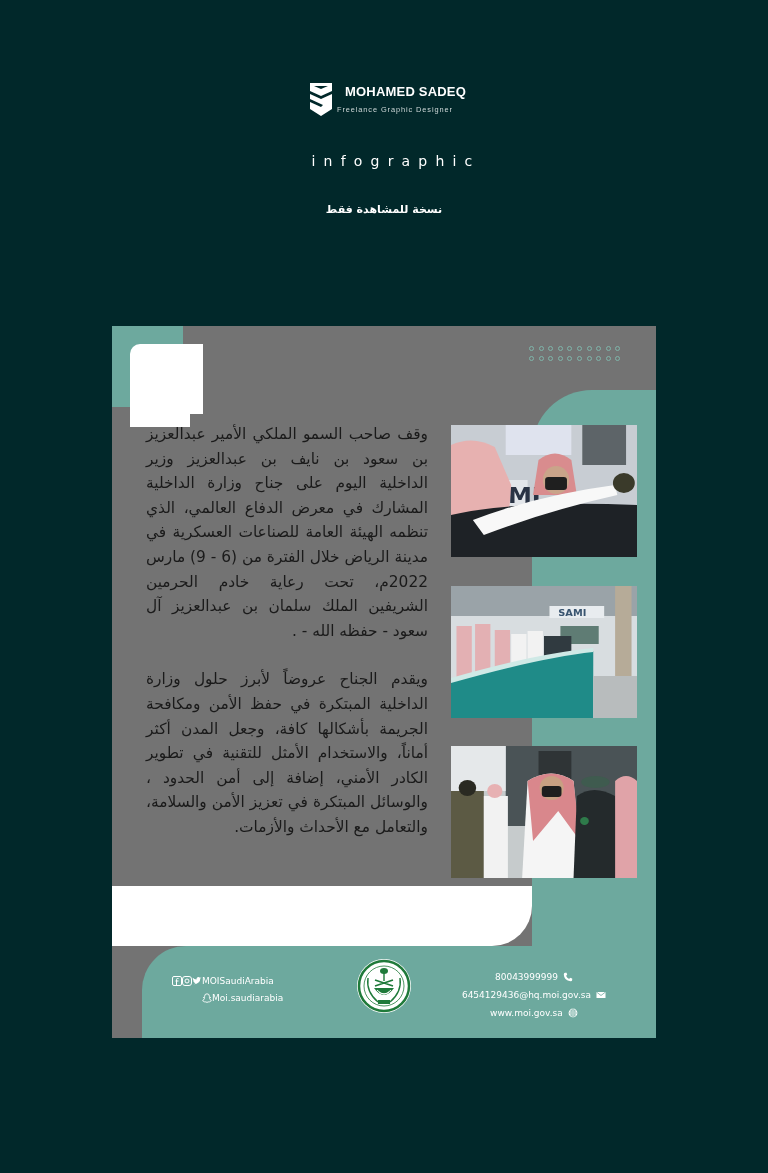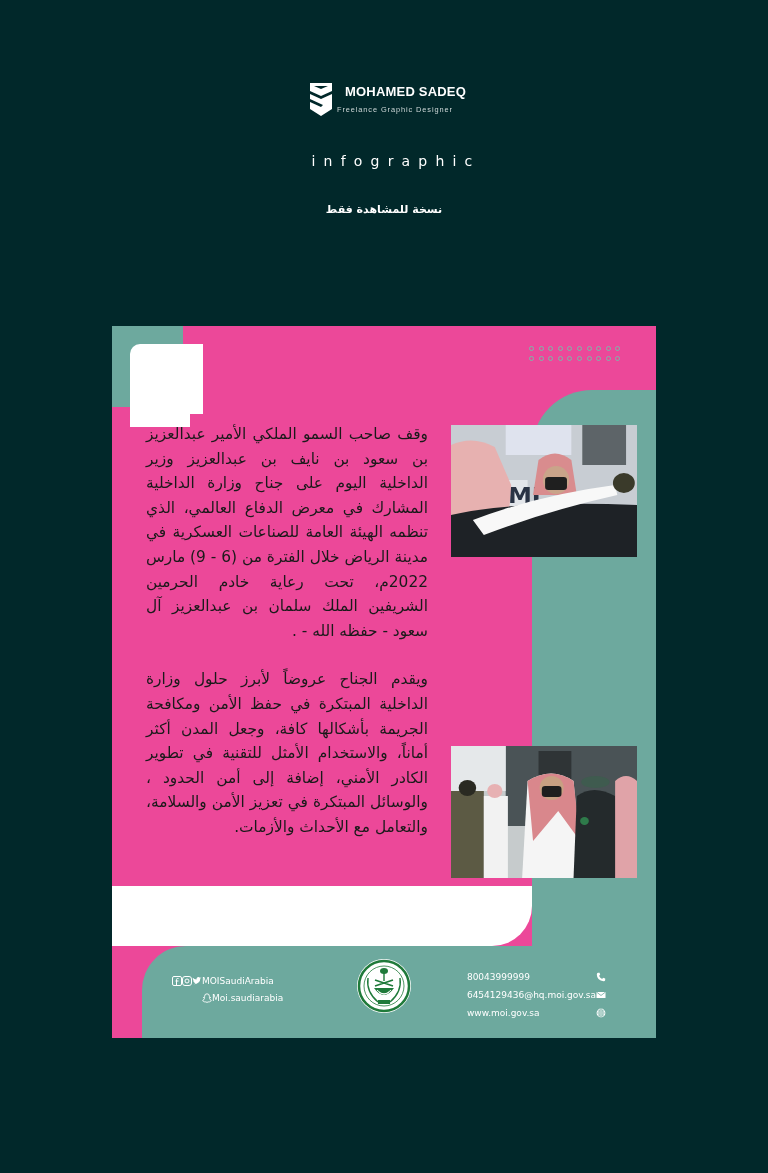--- a/index.html
+++ b/index.html
@@ -35,21 +35,21 @@
       position: absolute; left: 0; width: 768px; top: 203px;
       text-align: center; color: #ffffff;
       font-family: "DejaVu Sans", sans-serif; font-size: 11px; font-weight: bold;
       direction: rtl;
     }
 
     
     .card {
       position: absolute; left: 112px; top: 326px;
       width: 544px; height: 712px;
-      background: #ec4899; overflow: hidden;
+      background: #737373; overflow: hidden;
     }
     .corner-cap {
       position: absolute; left: 0; top: 0; width: 71px; height: 18px;
       background: #6da99e; border-bottom-right-radius: 8px;
     }
     .corner-leg {
       position: absolute; left: 0; top: 0; width: 18px; height: 81px;
       background: #6da99e; border-bottom-right-radius: 8px;
     }
     .dots {
@@ -100,21 +100,21 @@
       color: #ffffff; font-family: "DejaVu Sans", sans-serif; font-size: 9px;
     }
     .social-row { display: flex; align-items: flex-start; height: 17px; }
     .social-row.second { padding-left: 30px; }
     .sicon { width: 10px; height: 10px; display: inline-block; }
     .contact {
       position: absolute; right: 50px; top: 642px; text-align: right;
       color: #ffffff; font-family: "DejaVu Sans", sans-serif; font-size: 9px;
     }
     .contact-row {
-      display: flex; justify-content: space-between; align-items: center; 
+      display: flex; justify-content: center; align-items: center; gap: 5px;
       height: 18px;
     }
     .cicon { width: 10px; height: 10px; display: inline-block; }
   </style>
 </head>
 <body>
 
 <div class="brand">
   <svg class="brand-logo" viewBox="0 0 22 33">
     <path d="M0 0 L22 0 L22 8 L11 13 L0 8 Z" fill="#ffffff"></path>
@@ -179,20 +179,43 @@
       <rect x="50" y="55" width="20" height="60" fill="#e3e6ea"></rect>
       <text x="52" y="78" font-size="22" font-family="DejaVu Sans" font-weight="bold" fill="#2a3344">MI</text>
       <path d="M0 20 Q20 10 40 22 L55 60 L50 132 L0 132 Z" fill="#e7b1b0"></path>
       <path d="M80 35 Q95 22 110 35 L115 70 L75 70 Z" fill="#d98c8e"></path>
       <ellipse cx="96" cy="55" rx="12" ry="14" fill="#c9a48a"></ellipse>
       <rect x="86" y="52" width="20" height="13" rx="3" fill="#1f1f1f"></rect>
       <path d="M70 80 L125 80 L130 132 L65 132 Z" fill="#f3f3f3"></path>
       <path d="M0 90 Q60 75 170 80 L170 132 L0 132 Z" fill="#1e2226"></path>
       <path d="M20 95 Q80 70 150 60 L152 70 Q90 85 30 110 Z" fill="#f8f8f8"></path>
       <circle cx="158" cy="58" r="10" fill="#3a3a2a"></circle>
+    </svg>
+  </div>
+  <div class="photo photo2">
+    <svg viewBox="0 0 170 132" preserveAspectRatio="none">
+      <rect width="170" height="132" fill="#d8dde0"></rect>
+      <rect x="0" y="0" width="170" height="30" fill="#9aa3a8"></rect>
+      <rect x="90" y="20" width="50" height="12" fill="#e8ecef"></rect>
+      <text x="98" y="30" font-size="9" font-family="DejaVu Sans" font-weight="bold" fill="#3a5570">SAMI</text>
+      <rect x="150" y="0" width="15" height="100" fill="#b6ab98"></rect>
+      <rect x="100" y="40" width="35" height="18" fill="#5f7c74"></rect>
+      <g fill="#e3b0b3">
+        <rect x="5" y="40" width="14" height="55"></rect>
+          <rect x="22" y="38" width="14" height="55"></rect>
+        <rect x="40" y="44" width="14" height="50"></rect>
+      </g>
+      <g fill="#f2f2f2">
+        <rect x="55" y="48" width="14" height="45"></rect>
+          <rect x="70" y="45" width="14" height="45"></rect>
+      </g>
+      <rect x="85" y="50" width="25" height="35" fill="#303a40"></rect>
+      <path d="M0 95 Q80 70 130 65 L130 132 L0 132 Z" fill="#1f8b88"></path>
+      <path d="M0 92 Q80 67 130 62 L130 66 Q80 72 0 97 Z" fill="#cfe9e6"></path>
+      <rect x="130" y="90" width="40" height="42" fill="#b8bcbd"></rect>
     </svg>
   </div>
   <div class="photo photo3">
     <svg viewBox="0 0 170 132" preserveAspectRatio="none">
       <rect width="170" height="132" fill="#c6cbcc"></rect>
       <rect x="50" y="0" width="120" height="80" fill="#4a5356"></rect>
       <rect x="80" y="5" width="30" height="60" fill="#2f3436"></rect>
       <rect x="0" y="0" width="50" height="45" fill="#e5e8ea"></rect>
       <rect x="0" y="45" width="30" height="87" fill="#5c5a44"></rect>
       <circle cx="15" cy="42" r="8" fill="#2a2a22"></circle>

